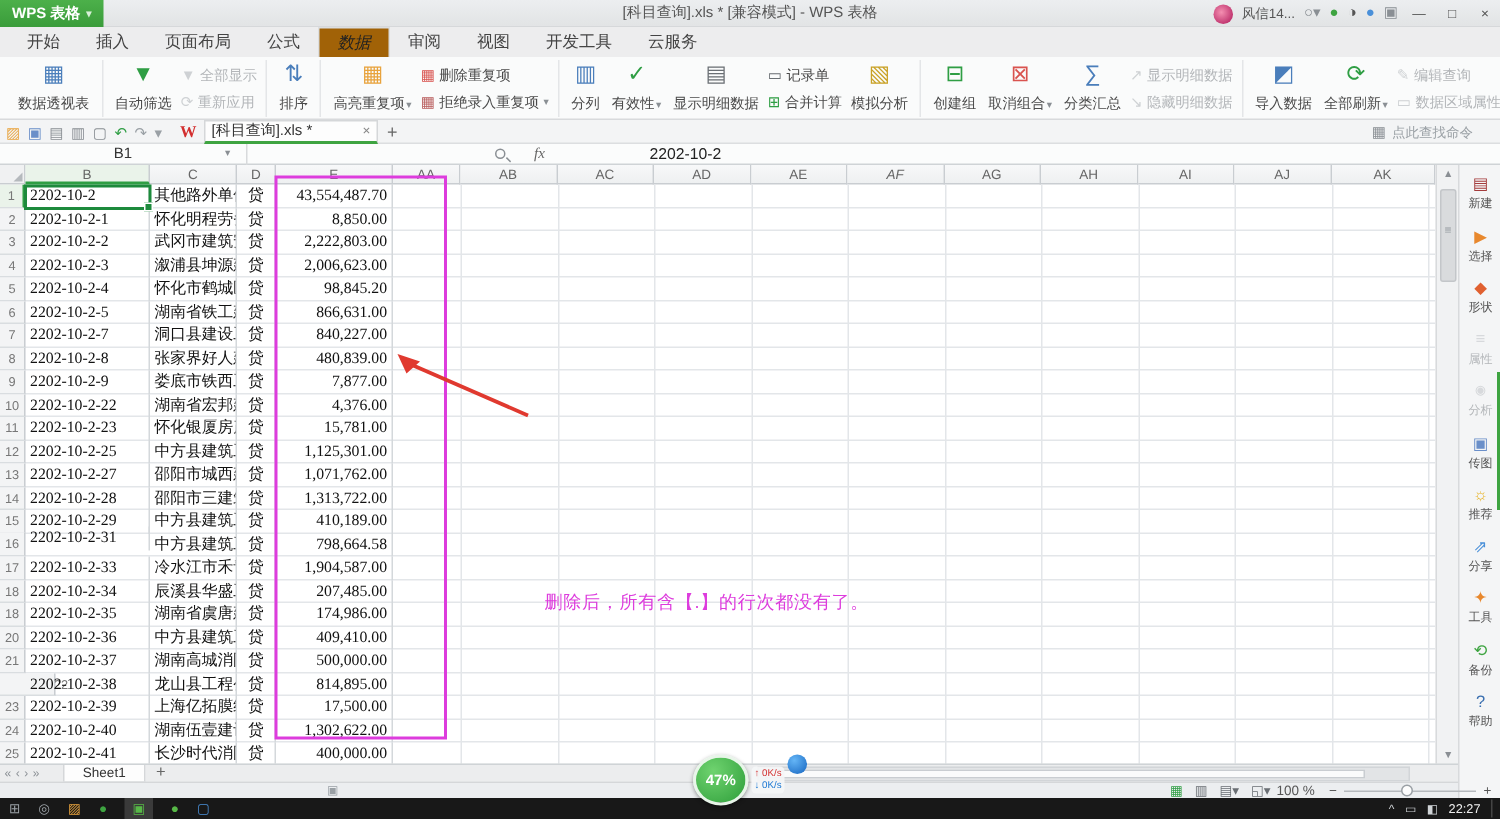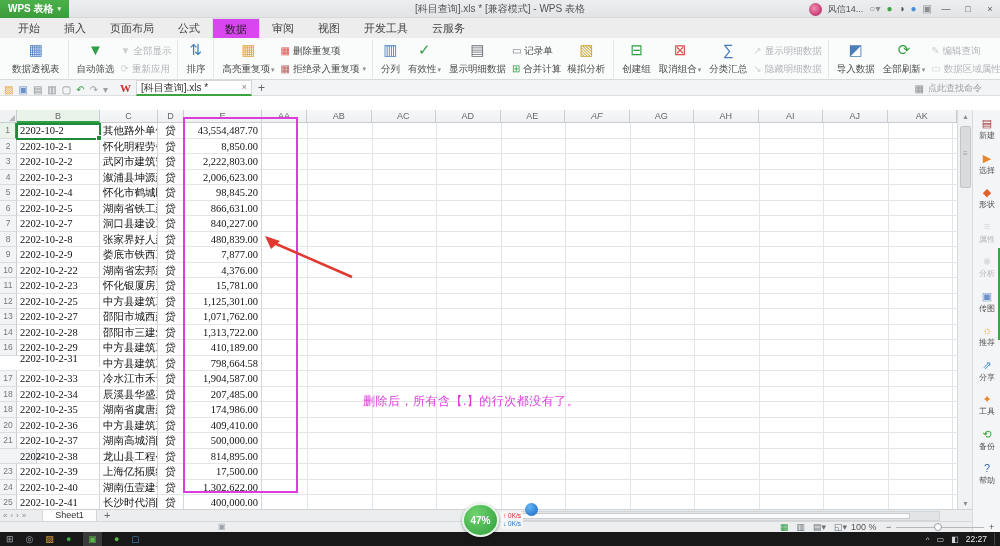--- a/index.html
+++ b/index.html
@@ -13,21 +13,21 @@
   #app-button .caret { font-size:7px; color:#d8f0d8; }
   #title-text { position:absolute; left:0; right:0; top:0; height:18px; text-align:center; font-size:10px; color:#555; line-height:18px; }
   #tb-right { position:absolute; right:2px; top:0; height:18px; display:flex; align-items:center; gap:6px; font-size:9px; color:#555; }
   .tb-ic { font-size:10px; color:#8a8f94; line-height:16px; }
   #avatar { width:13px; height:13px; border-radius:50%; background:radial-gradient(circle at 40% 40%, #f48fb1, #ad1457); }
   .winbtn { width:16px; text-align:center; font-size:9px; color:#555; }
 
   
   #menubar { position:absolute; left:0; top:18px; width:1000px; height:20px; background:#ededee; display:flex; align-items:flex-end; padding-left:6px; }
   .mtab { padding:3px 12px; font-size:11px; color:#444; height:20px; line-height:15px; }
-  .mtab.active { background:#d946ef; border:1px solid #dcdee0; border-bottom:none; color:#222; }
+  .mtab.active { background:#a16207; border:1px solid #dcdee0; border-bottom:none; color:#222;font-style:italic; }
 
   
   #ribbon { position:absolute; left:0; top:38px; width:1000px; height:42px; background:#fafbfb; border-bottom:1px solid #d8dadc; display:flex; align-items:stretch; padding:2px 2px 1px 4px; }
   .rgroup { display:flex; align-items:stretch; border-right:1px solid #e4e6e8; padding:0 4px; }
   .rbig { display:flex; flex-direction:column; align-items:center; justify-content:space-between; padding:2px 4px; font-size:9.5px; color:#4a4a4a; white-space:nowrap; }
   .rbig .ico { font-size:15px; line-height:16px; }
   .lrow { display:flex; align-items:center; gap:1px; }
   .rstack { display:flex; flex-direction:column; justify-content:space-around; padding:1px 2px; }
   .rsmall { display:flex; align-items:center; gap:3px; font-size:9.5px; color:#4a4a4a; white-space:nowrap; line-height:13px; }
   .rsmall .ico { font-size:10px; }
@@ -331,20 +331,27 @@
       <span>[科目查询].xls *</span>
       <span class="close">×</span>
     </div>
     <span id="tab-add">+</span>
     <div id="find-hint">
       <span class="ico">▦</span>
       <span>点此查找命令</span>
     </div>
   </div>
 
+  <div id="formulabar">
+    <div id="name-box">B1</div>
+    <span id="name-caret" class="caret">▾</span>
+    <span id="mag-icon"></span>
+    <span id="fx-label">fx</span>
+    <span id="formula-value">2202-10-2</span>
+  </div>
 
   <div id="sheet">
     <div id="corner"></div>
     <div id="colhdrs">
         <div class="colhdr sel" style="left: 17px; width: 83px;">B</div>
         <div class="colhdr" style="left: 100px; width: 58px;">C</div>
         <div class="colhdr" style="left: 158px; width: 26px;">D</div>
         <div class="colhdr" style="left: 184px; width: 78px;">E</div>
         <div class="colhdr" style="left: 262px; width: 45px;">AA</div>
         <div class="colhdr" style="left: 307px; width: 64.5px;">AB</div>
@@ -443,21 +450,21 @@
         <div class="cell cC" style="top: 201.5px;">邵阳市三建筑</div>
         <div class="cell cD" style="top: 201.5px;">贷</div>
         <div class="cell cE" style="top: 201.5px;">1,313,722.00</div>
         <div class="grow" style="top: 217px;"></div>
         <div class="rowhdr" style="top: 217px;">15</div>
         <div class="cell cB" style="top: 217px;">2202-10-2-29</div>
         <div class="cell cC" style="top: 217px;">中方县建筑工</div>
         <div class="cell cD" style="top: 217px;">贷</div>
         <div class="cell cE" style="top: 217px;">410,189.00</div>
         <div class="grow" style="top: 232.5px;"></div>
-        <div class="rowhdr" style="top: 217px;">16</div>
+        <div class="rowhdr" style="top: 232px;">16</div>
         <div class="cell cB" style="top: 228px;">2202-10-2-31</div>
         <div class="cell cC" style="top: 232.5px;">中方县建筑工</div>
         <div class="cell cD" style="top: 232.5px;">贷</div>
         <div class="cell cE" style="top: 232.5px;">798,664.58</div>
         <div class="grow" style="top: 248px;"></div>
         <div class="rowhdr" style="top: 248px;">17</div>
         <div class="cell cB" style="top: 248px;">2202-10-2-33</div>
         <div class="cell cC" style="top: 248px;">冷水江市禾青</div>
         <div class="cell cD" style="top: 248px;">贷</div>
         <div class="cell cE" style="top: 248px;">1,904,587.00</div>

